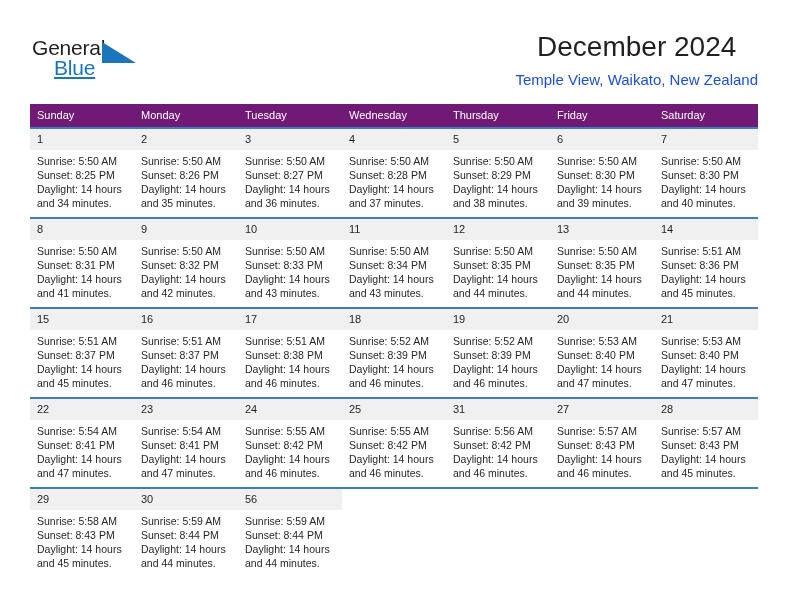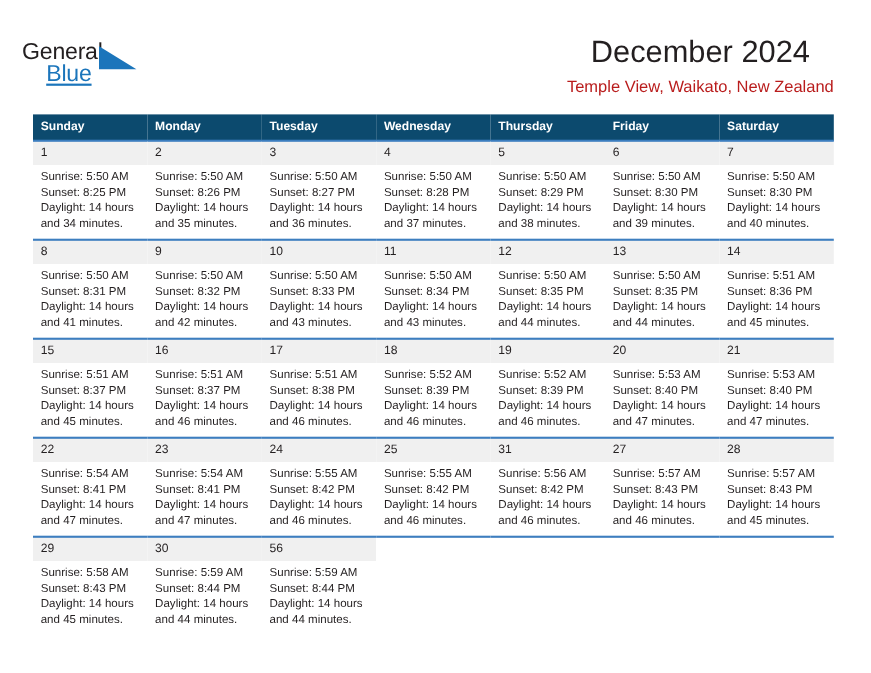--- a/index.html
+++ b/index.html
@@ -24,21 +24,21 @@
   
   .header {
     position: absolute;
     left: 0;
     top: 0;
     width: 792px;
     height: 104px;
   }
   .brand {
     position: absolute;
-    left: 20px;
+    left: 32px;
     top: 36px;
     width: 160px;
     height: 50px;
   }
   .brand-general {
     position: absolute;
     left: 0;
     top: 0;
     font-size: 21px;
     letter-spacing: -0.2px;
@@ -75,39 +75,39 @@
     font-size: 28px;
     font-weight: normal;
     color: #231f20;
     line-height: 34px;
     white-space: nowrap;
   }
   .cal-subtitle {
     margin-top: 7px;
     font-size: 15px;
     font-weight: normal;
-    color: #b91c1c;
+    color: #1d4ed8;
     line-height: 18px;
     white-space: nowrap;
   }
 
   
   .calendar {
     position: absolute;
     left: 30px;
     top: 104px;
     width: 728px;
     border-collapse: collapse;
     table-layout: fixed;
   }
   .calendar th {
-    background: #0c4a6e;
+    background: #701a75;
     color: #ffffff;
     font-size: 11px;
-    font-weight: bold;
+    font-weight: normal;
     text-align: left;
     padding: 5px 0 5px 7px;
     height: 11px;
     line-height: 13px;
   }
   .calendar td {
     vertical-align: top;
     padding: 0;
     width: 104px;
   }

